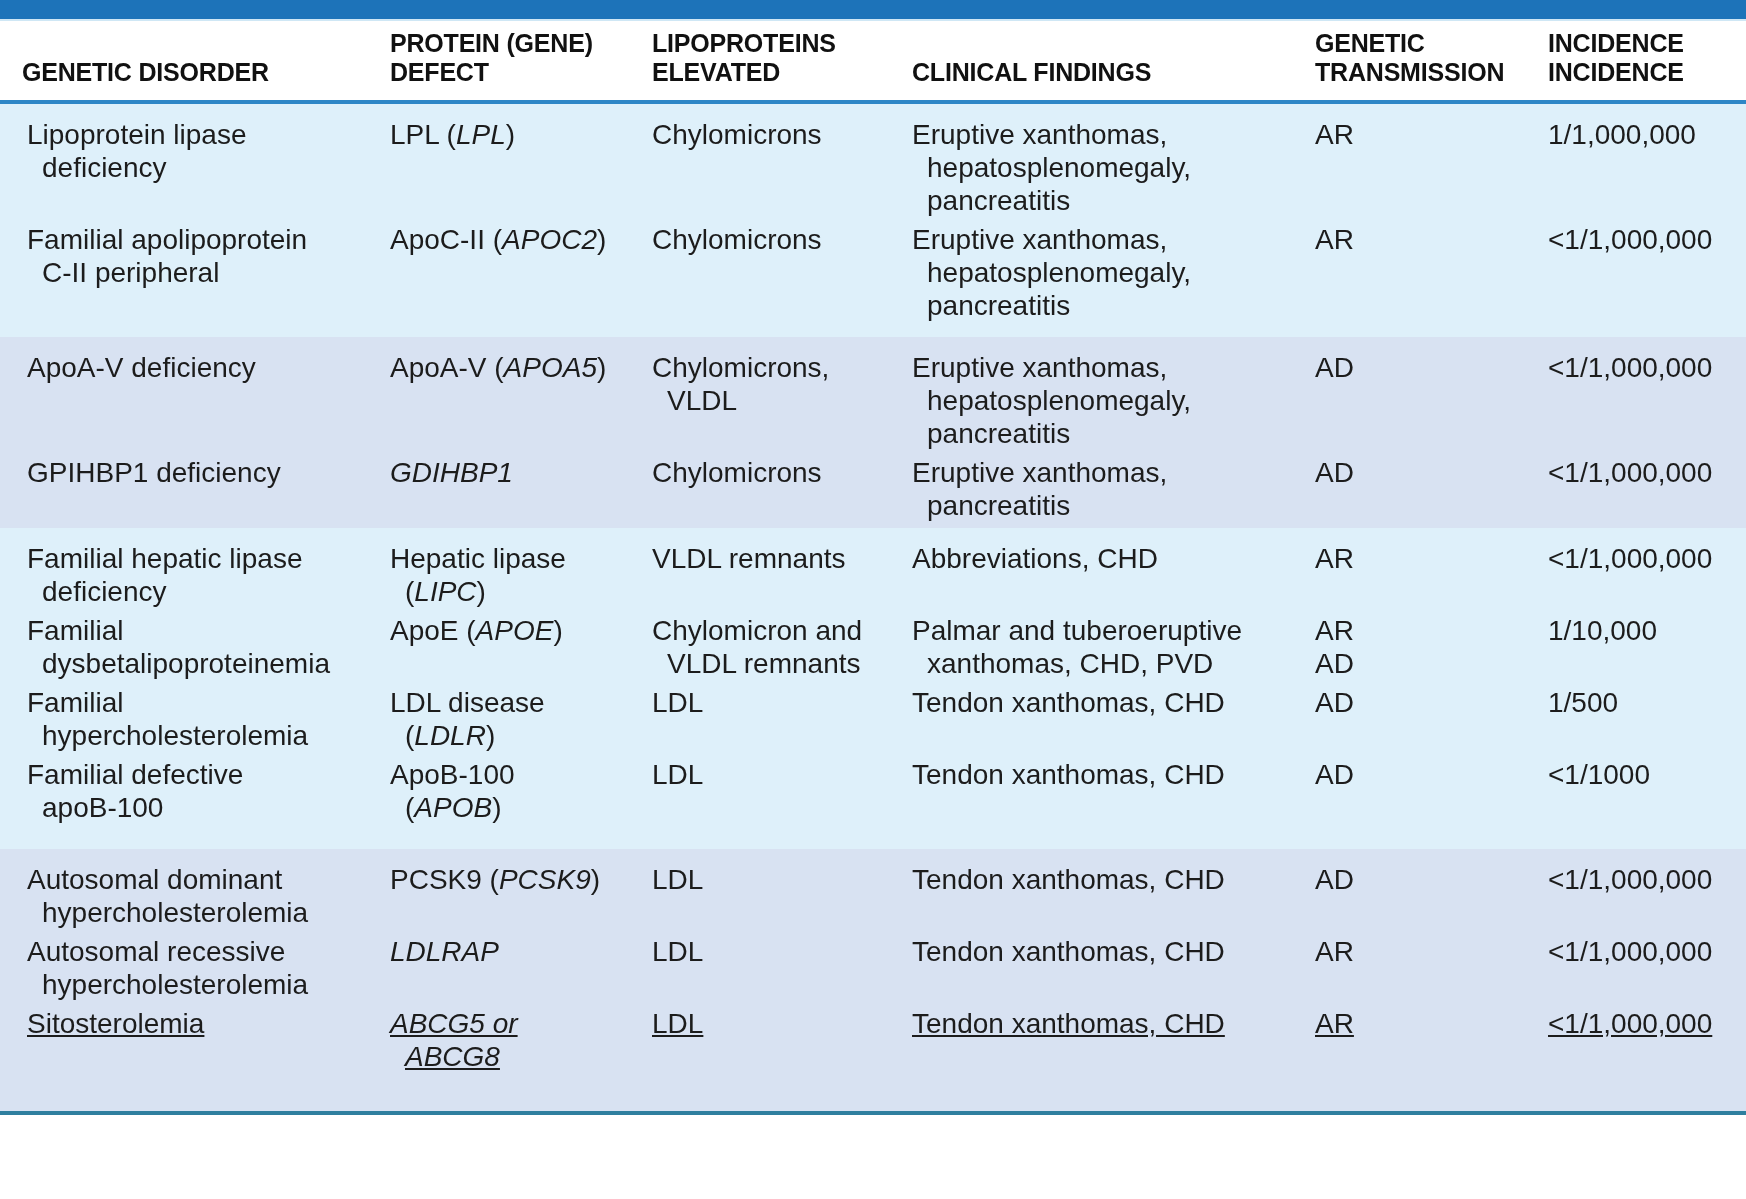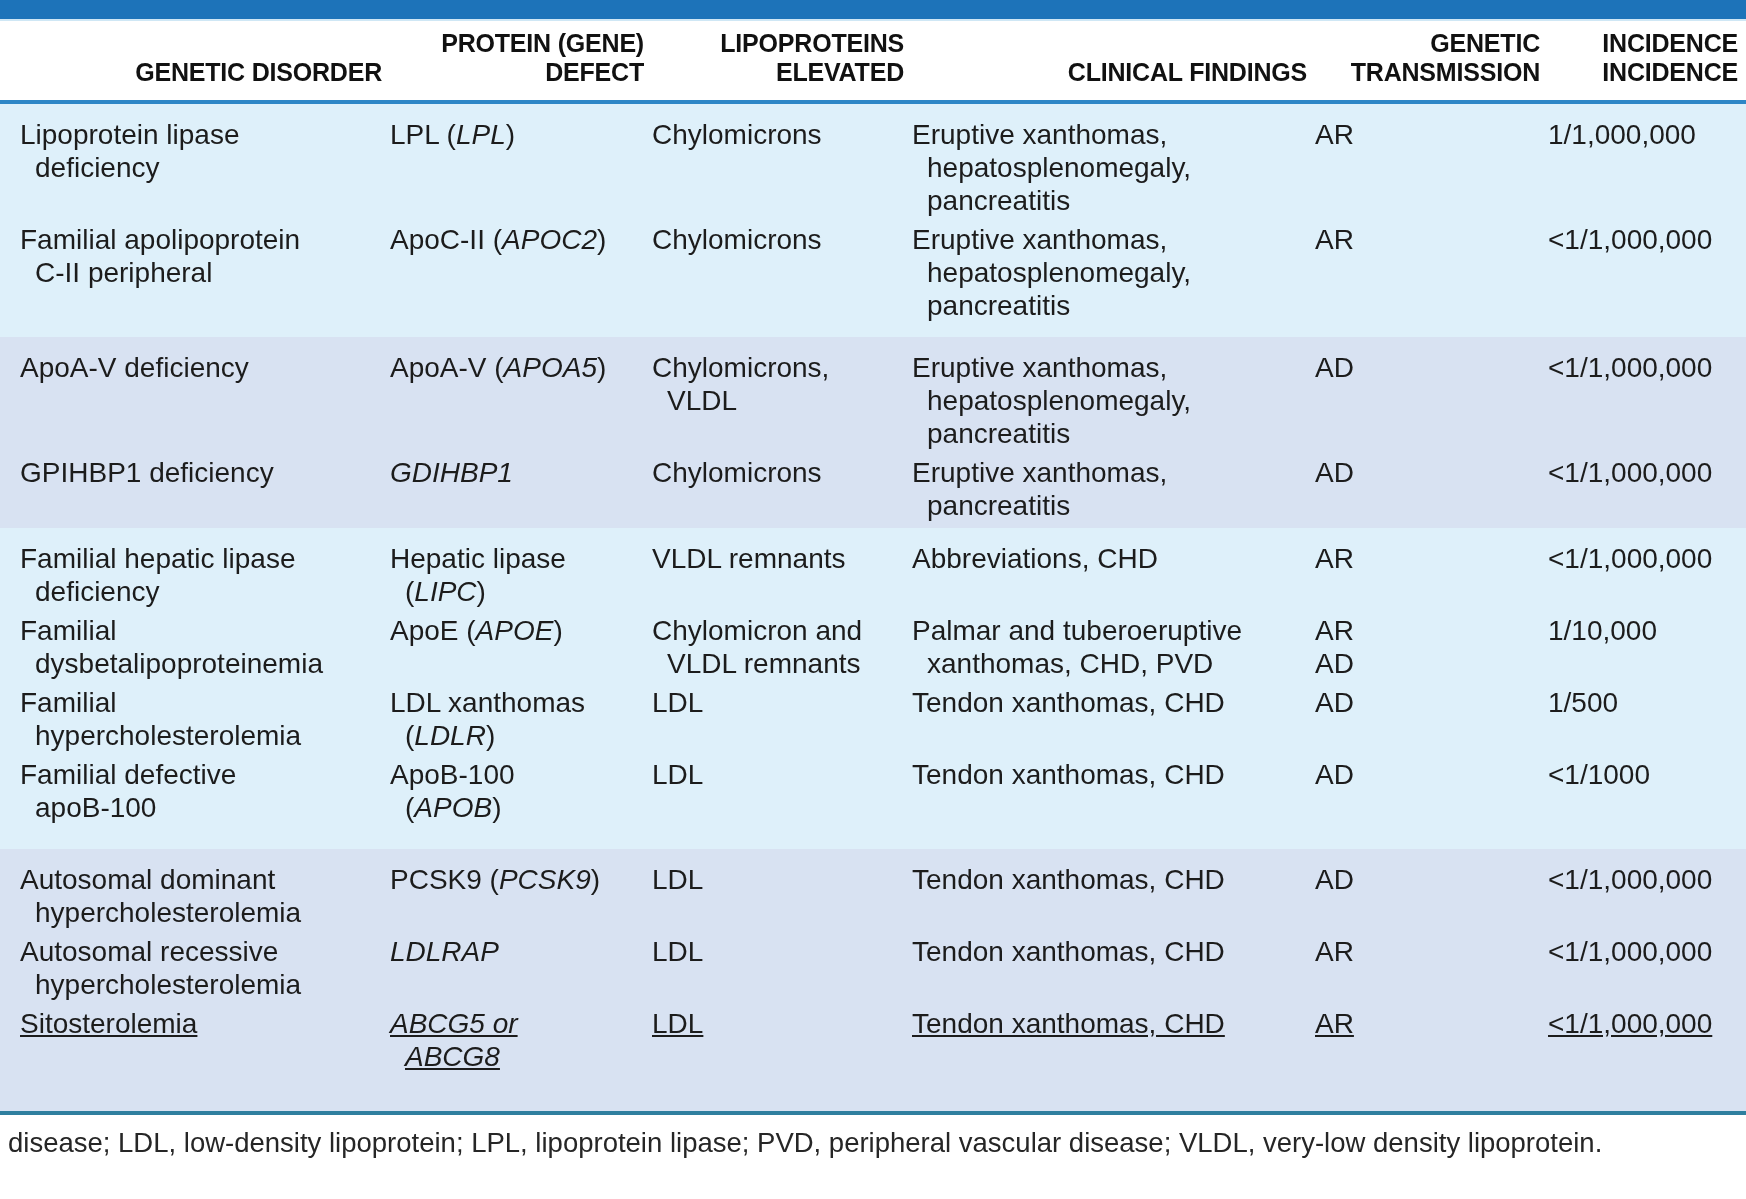--- a/index.html
+++ b/index.html
@@ -25,39 +25,39 @@
     width:100%;height:21px;
     background:var(--c-bar);
     border-bottom:2px solid #cfe7f5;
   }
   table.disorders{
     width:1746px;
     border-collapse:collapse;
     table-layout:fixed;
   }
   thead th{
-    text-align:right;
+    text-align:left;
     vertical-align:bottom;
     font-size:25px;
     line-height:29px;
     font-weight:bold;
     letter-spacing:-0.2px;
     color:var(--c-header-text);
     padding:8px 8px 13px 0;
     background:#ffffff;
     border-bottom:4px solid var(--c-rule-top);
   }
   thead th:first-child{padding-left:22px;margin-left:32px;}
   tbody td{
     font-size:28px;
     line-height:33px;
     vertical-align:top;
     padding:6px 8px 0 0;
   }
-  tbody td:first-child{padding-left:20px;}
+  tbody td:first-child{padding-left:27px;}
   tbody tr.light{background:var(--c-band-light);}
   tbody tr.lav{background:var(--c-band-lav);}
   tbody tr.band-start td{padding-top:14px;}
   tbody tr[data-band="1"].band-end td{padding-bottom:15px;}
   tbody tr[data-band="2"].band-end td{padding-bottom:6px;}
   tbody tr[data-band="3"].band-end td{padding-bottom:25px;}
   tbody tr[data-band="4"].band-end td{padding-bottom:38px;text-decoration:underline;}
   .tablewrap{border-bottom:4px solid var(--c-rule-bottom);}
   .line{white-space:nowrap;}
   .line.ind{padding-left:15px;}
@@ -250,21 +250,21 @@
             <td>
               <div class="line"><span>1/10,000</span></div>
             </td>
           </tr>
           <tr class="light" data-band="3">
             <td>
               <div class="line"><span>Familial</span></div>
               <div class="line ind"><span>hypercholesterolemia</span></div>
             </td>
             <td>
-              <div class="line"><span>LDL xanthomas</span></div>
+              <div class="line"><span>LDL disease</span></div>
               <div class="line ind"><span>(</span><span class="it">LDLR</span><span>)</span></div>
             </td>
             <td>
               <div class="line"><span>LDL</span></div>
             </td>
             <td>
               <div class="line"><span>Tendon xanthomas, CHD</span></div>
             </td>
             <td>
               <div class="line"><span>AD</span></div>
@@ -355,15 +355,14 @@
               <div class="line"><span>AR</span></div>
             </td>
             <td>
               <div class="line"><span>&lt;1/1,000,000</span></div>
             </td>
           </tr>
         </tbody>
     </table>
   </div>
   <div class="footer" id="footer">
-      <div class="fline"><span>disease; LDL, low-density lipoprotein; LPL, lipoprotein lipase; PVD, peripheral vascular disease; VLDL, very-low density lipoprotein.</span></div>
     </div>
 </div>
 
 </body></html>

